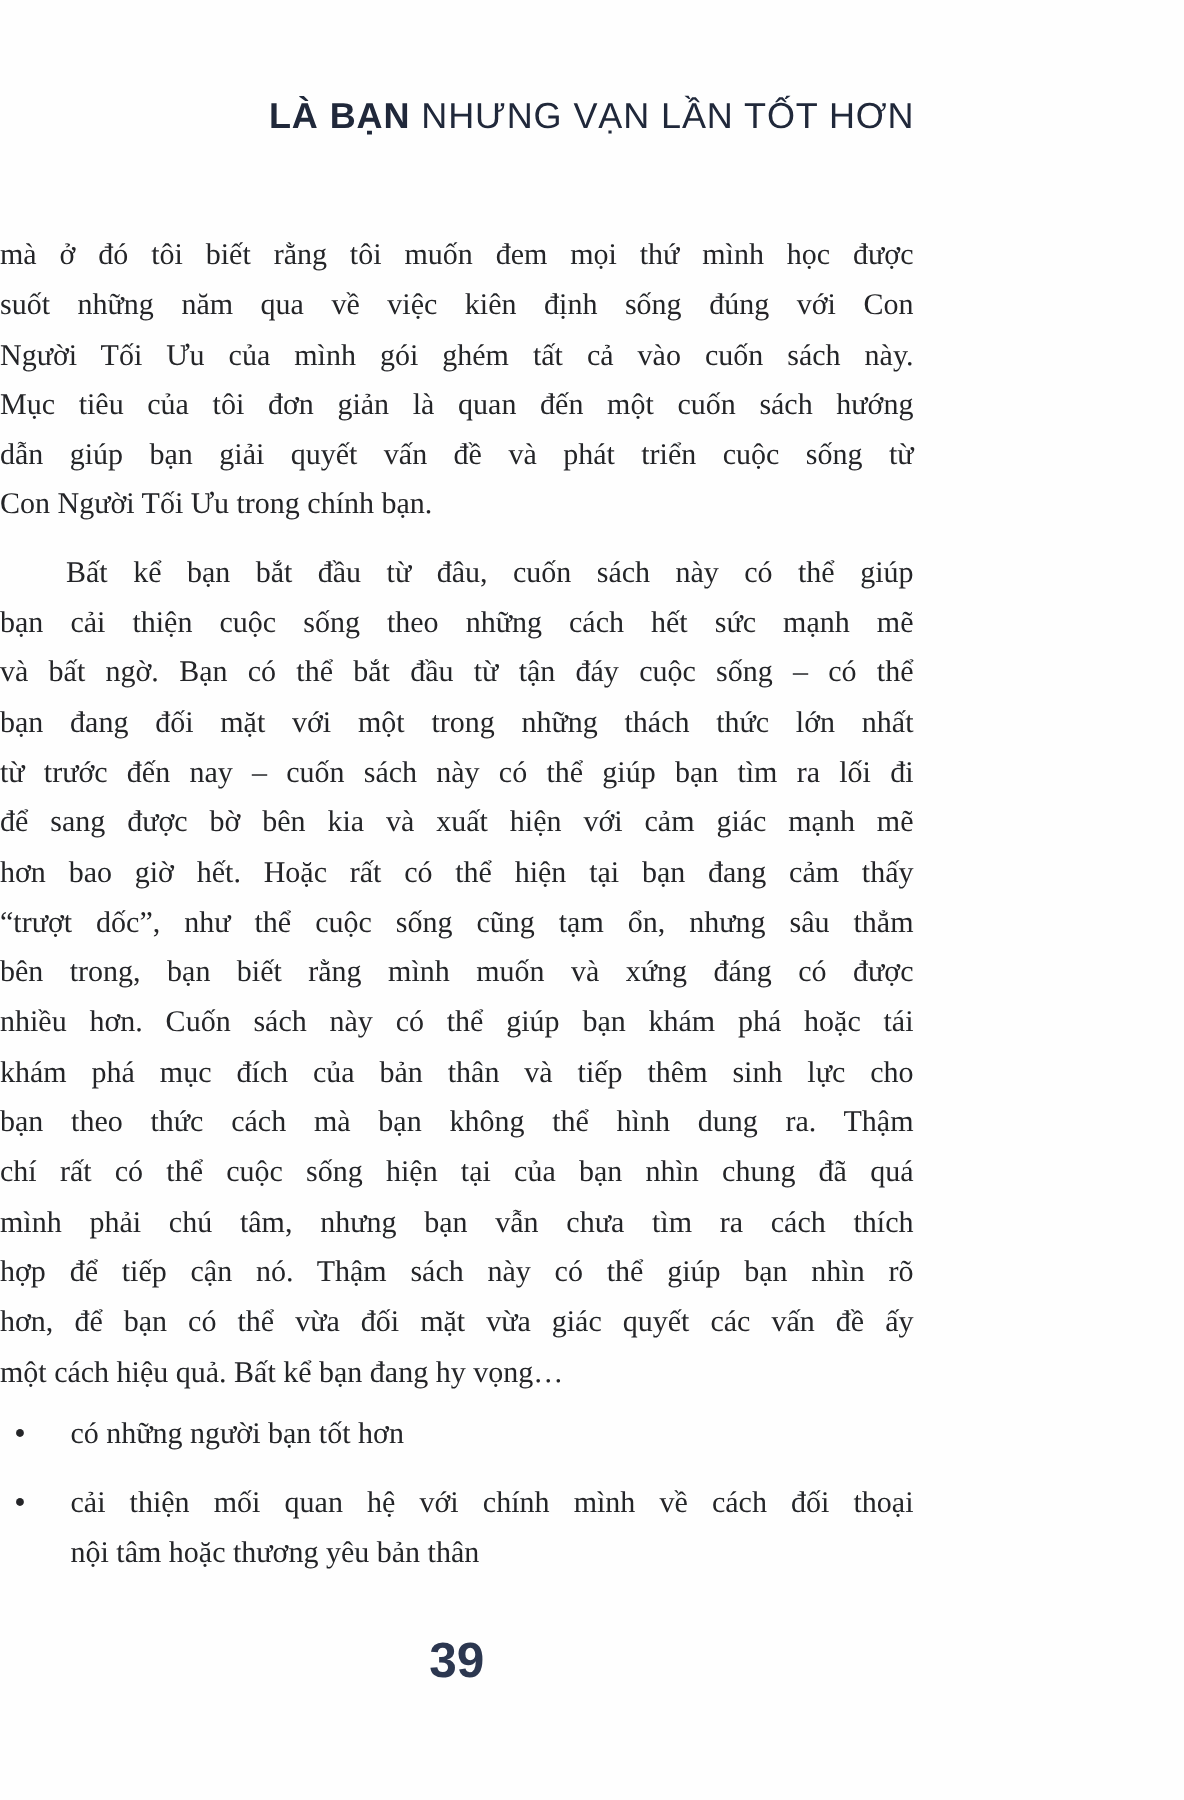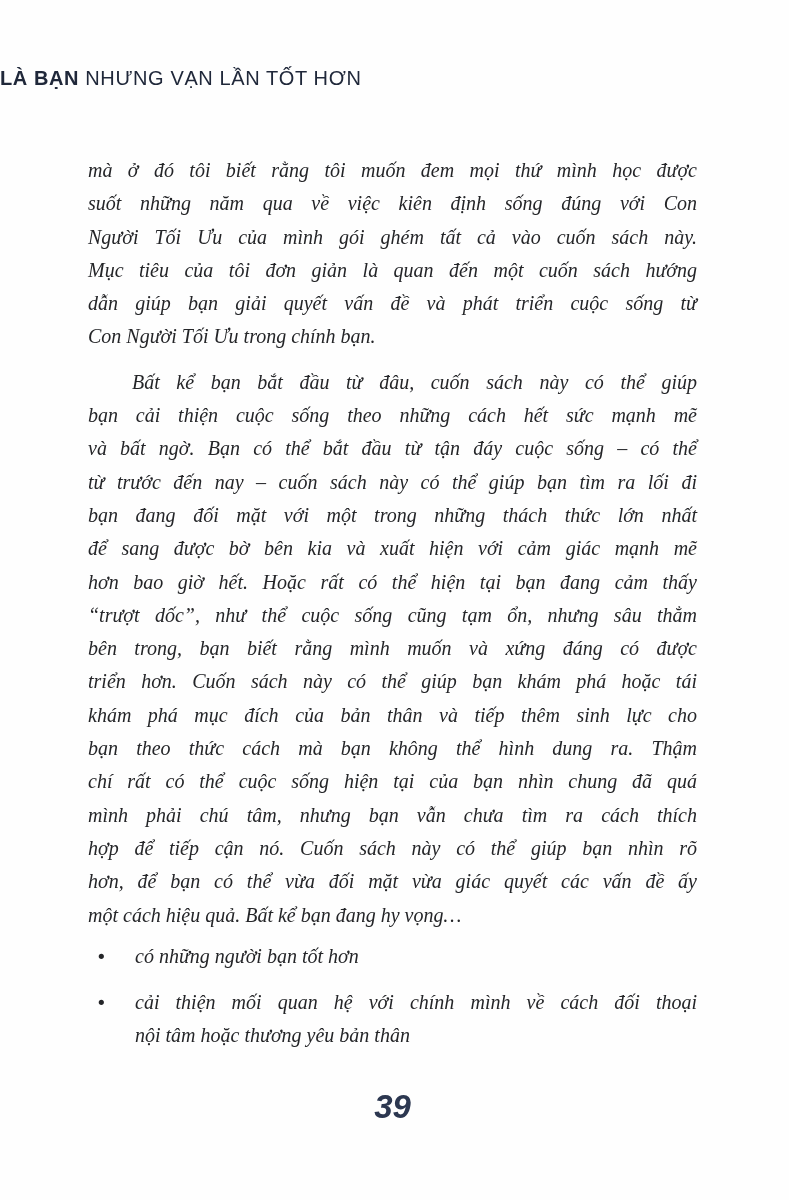--- a/index.html
+++ b/index.html
@@ -9,35 +9,33 @@
   body {
     width: 789px;
     height: 1200px;
     background: var(--background, #fefefe);
     color: var(--text, #242528);
     font-family: "Liberation Serif", serif;
     overflow: hidden;
   }
   .running-header {
     margin-top: 66px;
-    text-align: left;
+    text-align: center;
     font-family: "Liberation Sans", sans-serif;
-    font-size: 20px;
+    font-size: 24px;
     line-height: 24px;
     letter-spacing: 0.6px;
     color: var(--header, #20283a);
     font-weight: 400;
   }
   .running-header .hd-bold {
     font-weight: 700;
   }
   .content {
     width: 609px;
-    margin-left: 88px;
-    font-style: italic;
   }
   .para {
     font-size: 20px;
     line-height: 33.3px;
   }
   .line {
     text-align: justify;
     text-align-last: justify;
   }
   .line.last {
@@ -98,32 +96,32 @@
       <div class="line">Người Tối Ưu của mình gói ghém tất cả vào cuốn sách này.</div>
       <div class="line">Mục tiêu của tôi đơn giản là quan đến một cuốn sách hướng</div>
       <div class="line">dẫn giúp bạn giải quyết vấn đề và phát triển cuộc sống từ</div>
       <div class="line last">Con Người Tối Ưu trong chính bạn.</div>
     </div>
 
   <div class="para para2">
       <div class="line indent">Bất kể bạn bắt đầu từ đâu, cuốn sách này có thể giúp</div>
       <div class="line">bạn cải thiện cuộc sống theo những cách hết sức mạnh mẽ</div>
       <div class="line">và bất ngờ. Bạn có thể bắt đầu từ tận đáy cuộc sống – có thể</div>
+      <div class="line">bạn đang đối mặt với một trong những thách thức lớn nhất</div>
       <div class="line">từ trước đến nay – cuốn sách này có thể giúp bạn tìm ra lối đi</div>
-      <div class="line">bạn đang đối mặt với một trong những thách thức lớn nhất</div>
       <div class="line">để sang được bờ bên kia và xuất hiện với cảm giác mạnh mẽ</div>
       <div class="line">hơn bao giờ hết. Hoặc rất có thể hiện tại bạn đang cảm thấy</div>
       <div class="line">“trượt dốc”, như thể cuộc sống cũng tạm ổn, nhưng sâu thẳm</div>
       <div class="line">bên trong, bạn biết rằng mình muốn và xứng đáng có được</div>
-      <div class="line">triển hơn. Cuốn sách này có thể giúp bạn khám phá hoặc tái</div>
+      <div class="line">nhiều hơn. Cuốn sách này có thể giúp bạn khám phá hoặc tái</div>
       <div class="line">khám phá mục đích của bản thân và tiếp thêm sinh lực cho</div>
       <div class="line">bạn theo thức cách mà bạn không thể hình dung ra. Thậm</div>
       <div class="line">chí rất có thể cuộc sống hiện tại của bạn nhìn chung đã quá</div>
       <div class="line">mình phải chú tâm, nhưng bạn vẫn chưa tìm ra cách thích</div>
-      <div class="line">hợp để tiếp cận nó. Cuốn sách này có thể giúp bạn nhìn rõ</div>
+      <div class="line">hợp để tiếp cận nó. Thậm sách này có thể giúp bạn nhìn rõ</div>
       <div class="line">hơn, để bạn có thể vừa đối mặt vừa giác quyết các vấn đề ấy</div>
       <div class="line last">một cách hiệu quả. Bất kể bạn đang hy vọng…</div>
     </div>
 
   <ul class="bullets">
     <li>
       <span class="bullet-dot">•</span>
       <div class="b-lines">
           <div class="line last">có những người bạn tốt hơn</div>
         </div>

